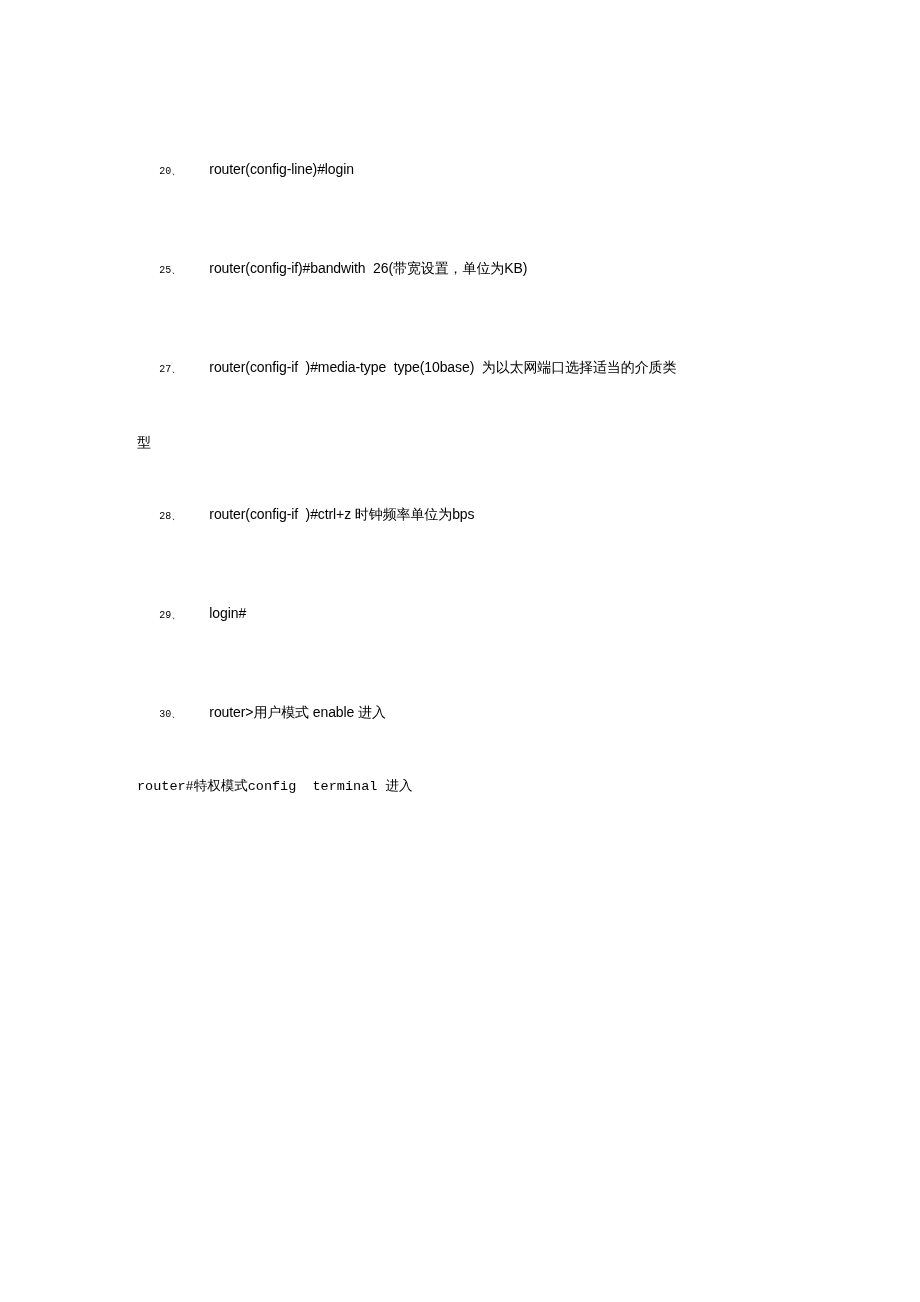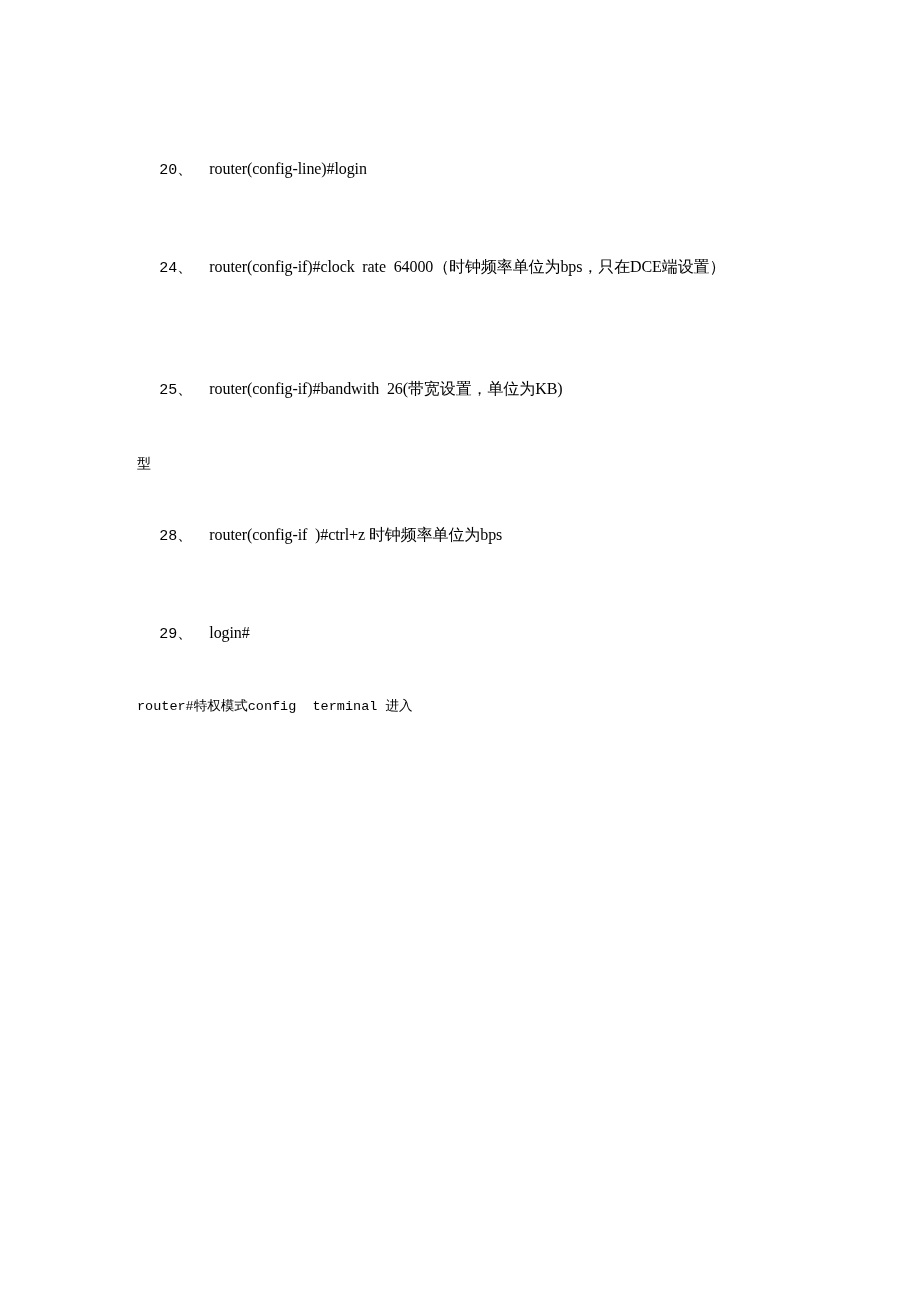--- a/index.html
+++ b/index.html
@@ -48,26 +48,26 @@
     margin-bottom: 24px;
   }
   
   .num-item {
     display: block;
   }
   .num-marker {
     display: inline-block;
     width: 50px;
     font-family: "Liberation Mono", "DejaVu Sans Mono", monospace;
-    font-size: 15px;
+    font-size: 10px;
     letter-spacing: 0;
   }
   .mono {
-    font-family: Liberation Serif, serif;
-    font-size: 16px;
+    font-family: Liberation Sans, sans-serif;
+    font-size: 14px;
     letter-spacing: -0.1px;
   }
   
   .cont-line {
     font-family: "DejaVu Sans", "Liberation Sans", sans-serif;
     font-size: 14px;
     line-height: 24px;
     margin: 0 0 24px 0;
   }
   
@@ -85,37 +85,40 @@
 <div class="page">
   <div class="content">
 
     <p class="doc-line num-item">
       <span class="num-marker">20、</span><span class="mono">router(config-line)#login</span>
     </p>
 
 
 
 
-    <p class="doc-line num-item extra-gap">
-      <span class="num-marker">24、</span><span class="mono">router(config-if)#clock  rate  64000（时钟频率单位为bps，只在DCE端设置）</span>
-    </p>
 
     <p class="doc-line num-item">
       <span class="num-marker">25、</span><span class="mono">router(config-if)#bandwith  26(带宽设置，单位为KB)</span>
     </p>
 
 
+    <p class="doc-line num-item tight">
+      <span class="num-marker">27、</span><span class="mono">router(config-if  )#media-type  type(10base)  为以太网端口选择适当的介质类</span>
+    </p>
 
     <p class="cont-line">型</p>
 
     <p class="doc-line num-item">
       <span class="num-marker">28、</span><span class="mono">router(config-if  )#ctrl+z 时钟频率单位为bps</span>
     </p>
 
     <p class="doc-line num-item">
       <span class="num-marker">29、</span><span class="mono">login#</span>
     </p>
 
+    <p class="doc-line num-item">
+      <span class="num-marker">30、</span><span class="mono">router&gt;用户模式 enable 进入</span>
+    </p>
 
     <p class="plain-line">router#特权模式config  terminal 进入</p>
 
   </div>
 </div>
 
 </body></html>

